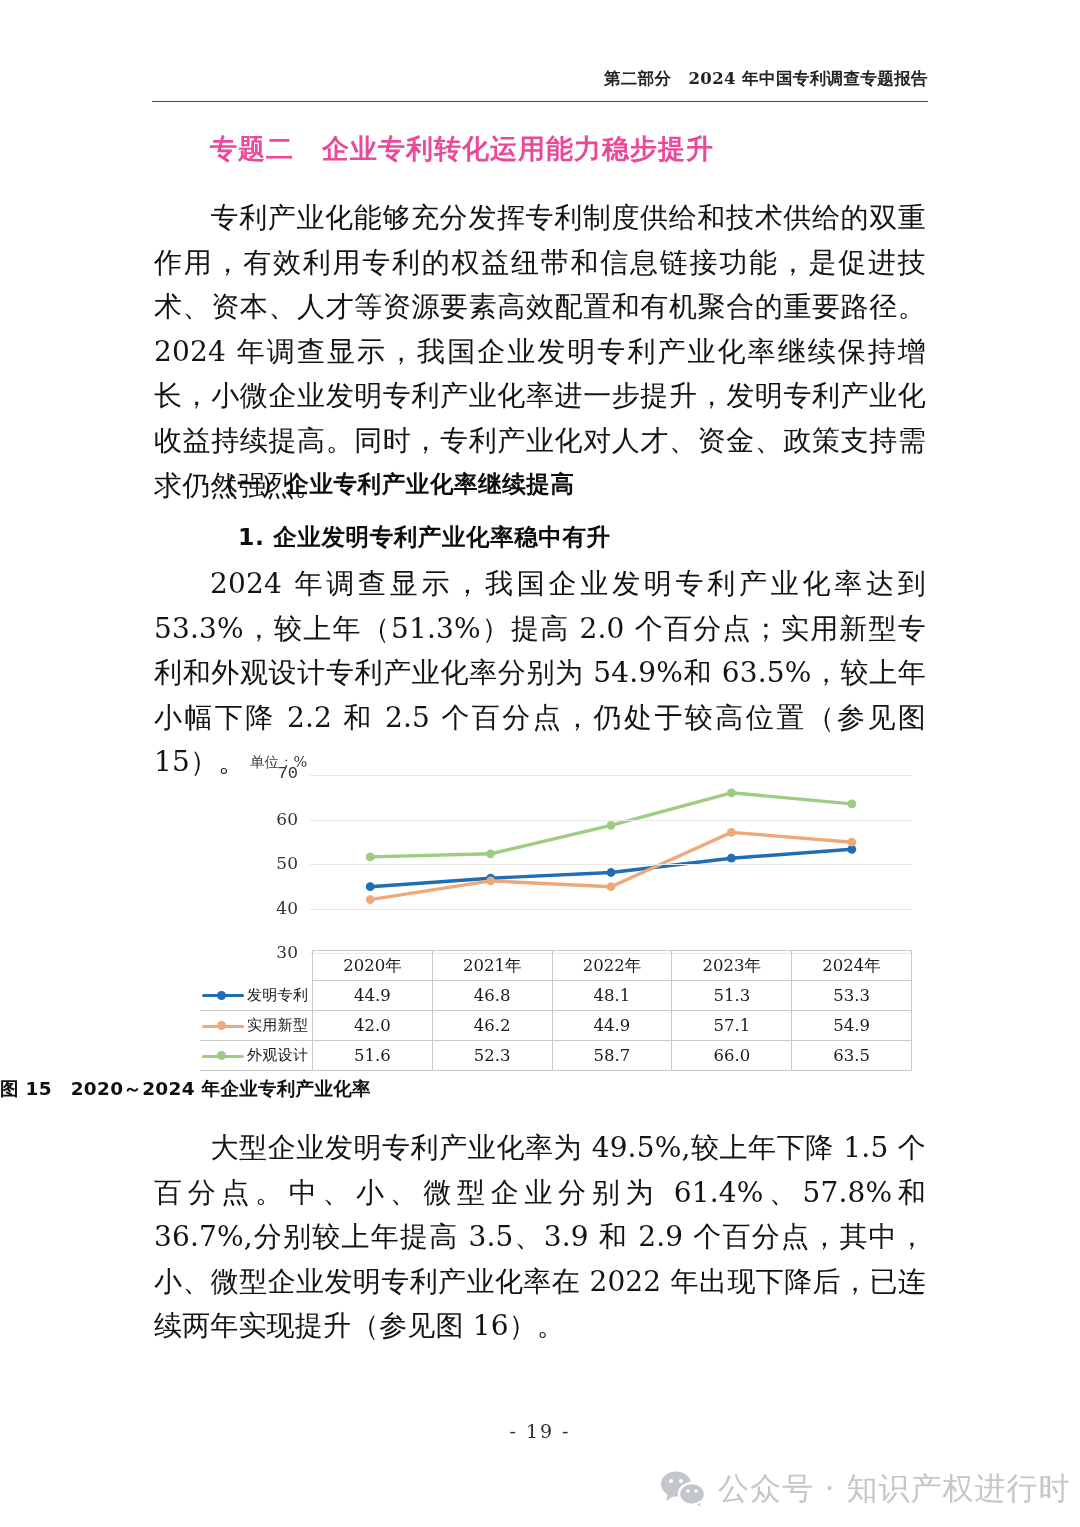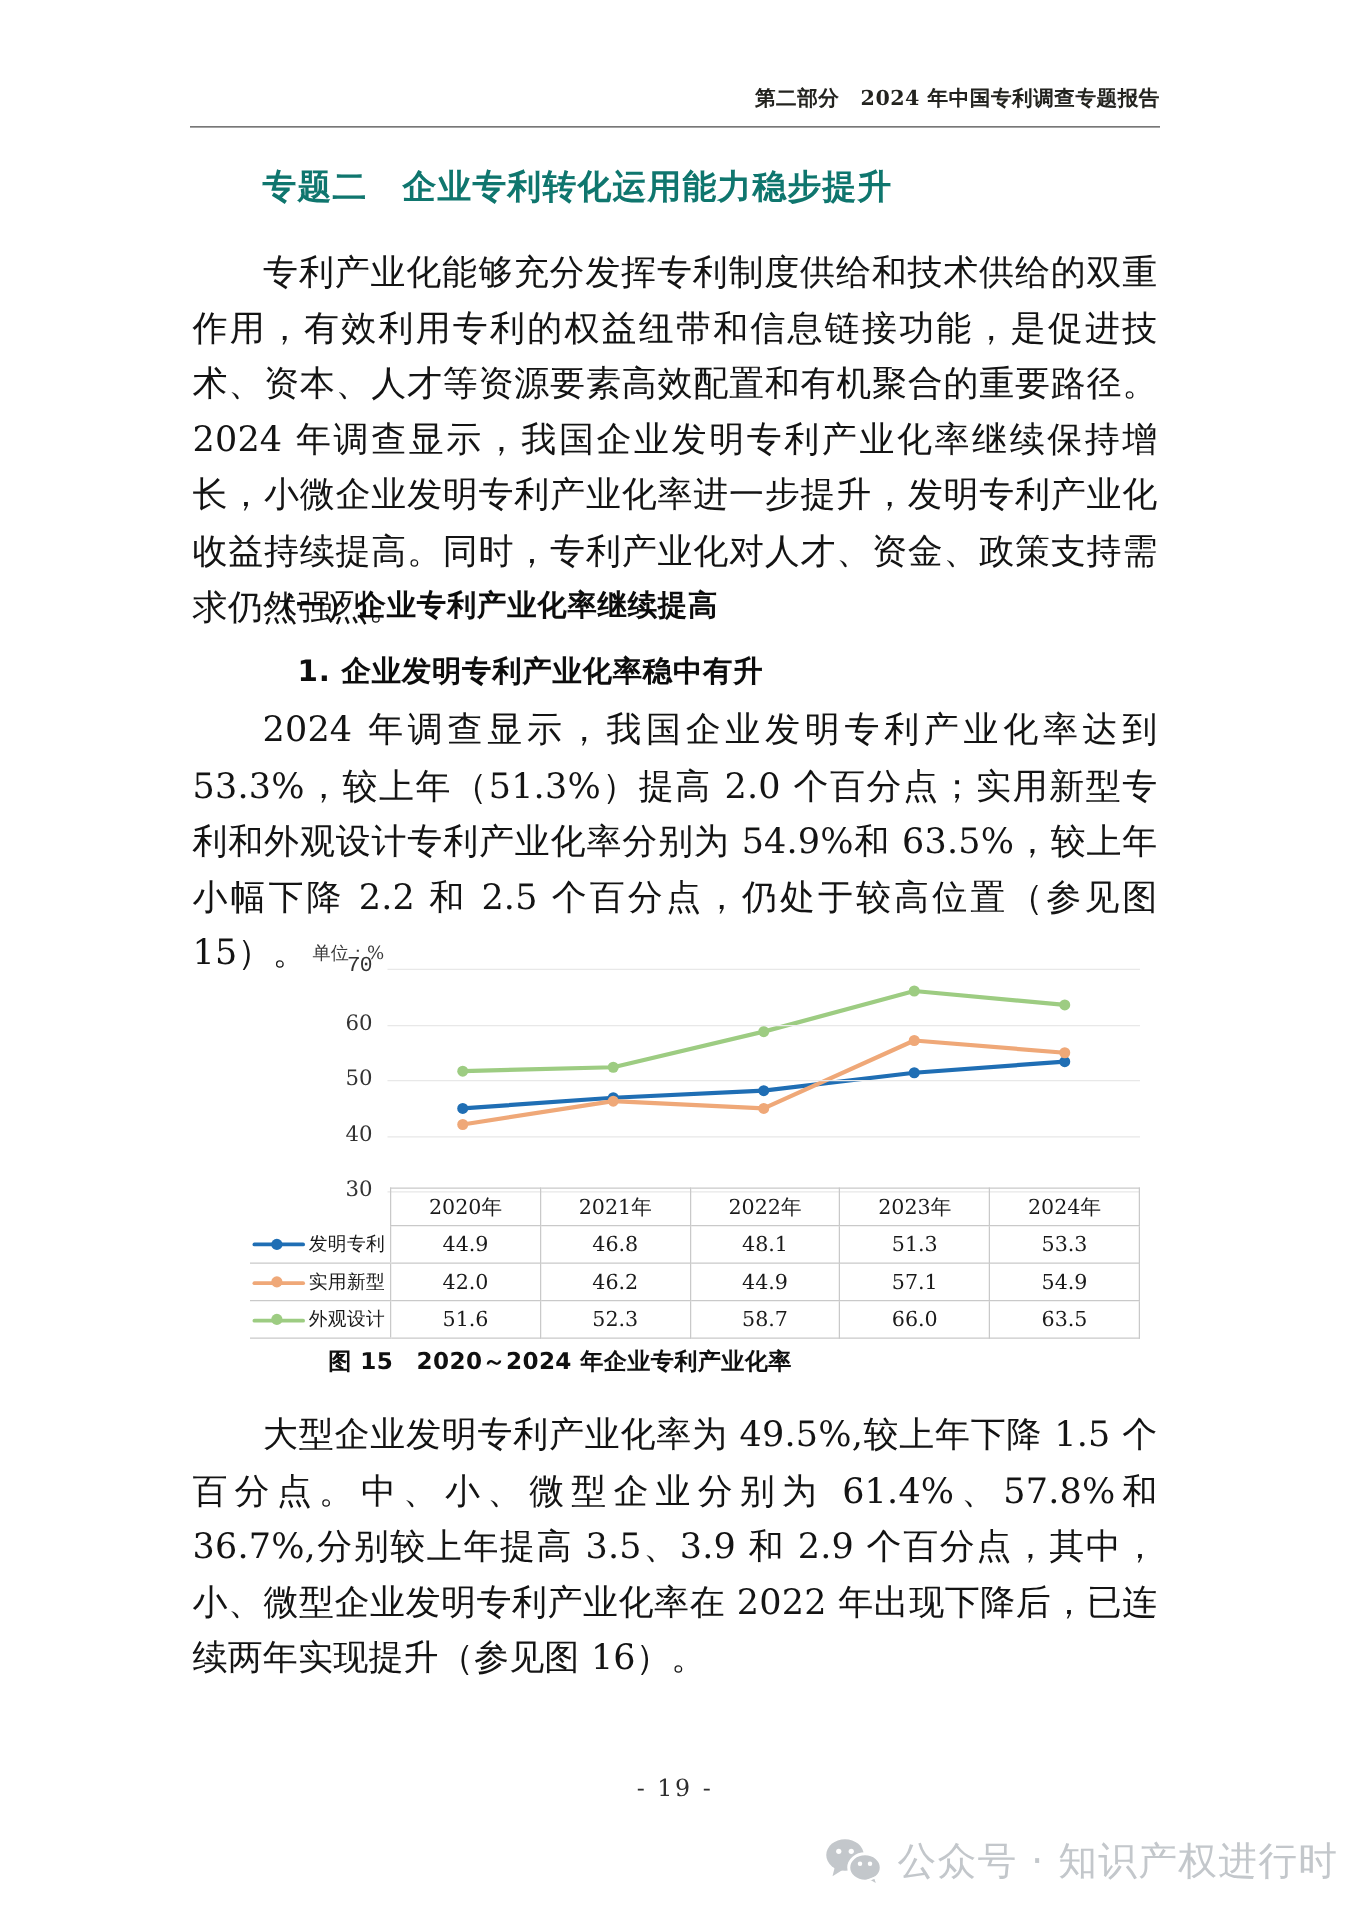--- a/index.html
+++ b/index.html
@@ -40,21 +40,21 @@
 
   
   .h-topic {
     position: absolute;
     left: 210px;
     top: 131px;
     font-family: "DejaVu Sans", "Liberation Sans", sans-serif;
     font-weight: bold;
     font-size: 27px;
     letter-spacing: 1px;
-    color: #0f766e;
+    color: #ec4899;
     white-space: nowrap;
   }
   .h-sub {
     position: absolute;
     left: 213px;
     font-family: "DejaVu Sans", "Liberation Sans", sans-serif;
     font-weight: bold;
     font-size: 23.5px;
     letter-spacing: 0.6px;
     color: #0d0d0d;
@@ -178,21 +178,20 @@
     font-family: "DejaVu Serif", "Liberation Serif", serif;
     font-size: 16.5px;
   }
 
   
   #fig-caption {
     position: absolute;
     left: 0;
     top: 1076px;
     width: 896px;
-    text-align: center;
     font-family: "DejaVu Sans", "Liberation Sans", sans-serif;
     font-weight: bold;
     font-size: 18.5px;
     color: #101010;
     letter-spacing: 0.3px;
   }
 
   
   #page-number {
     position: absolute;

